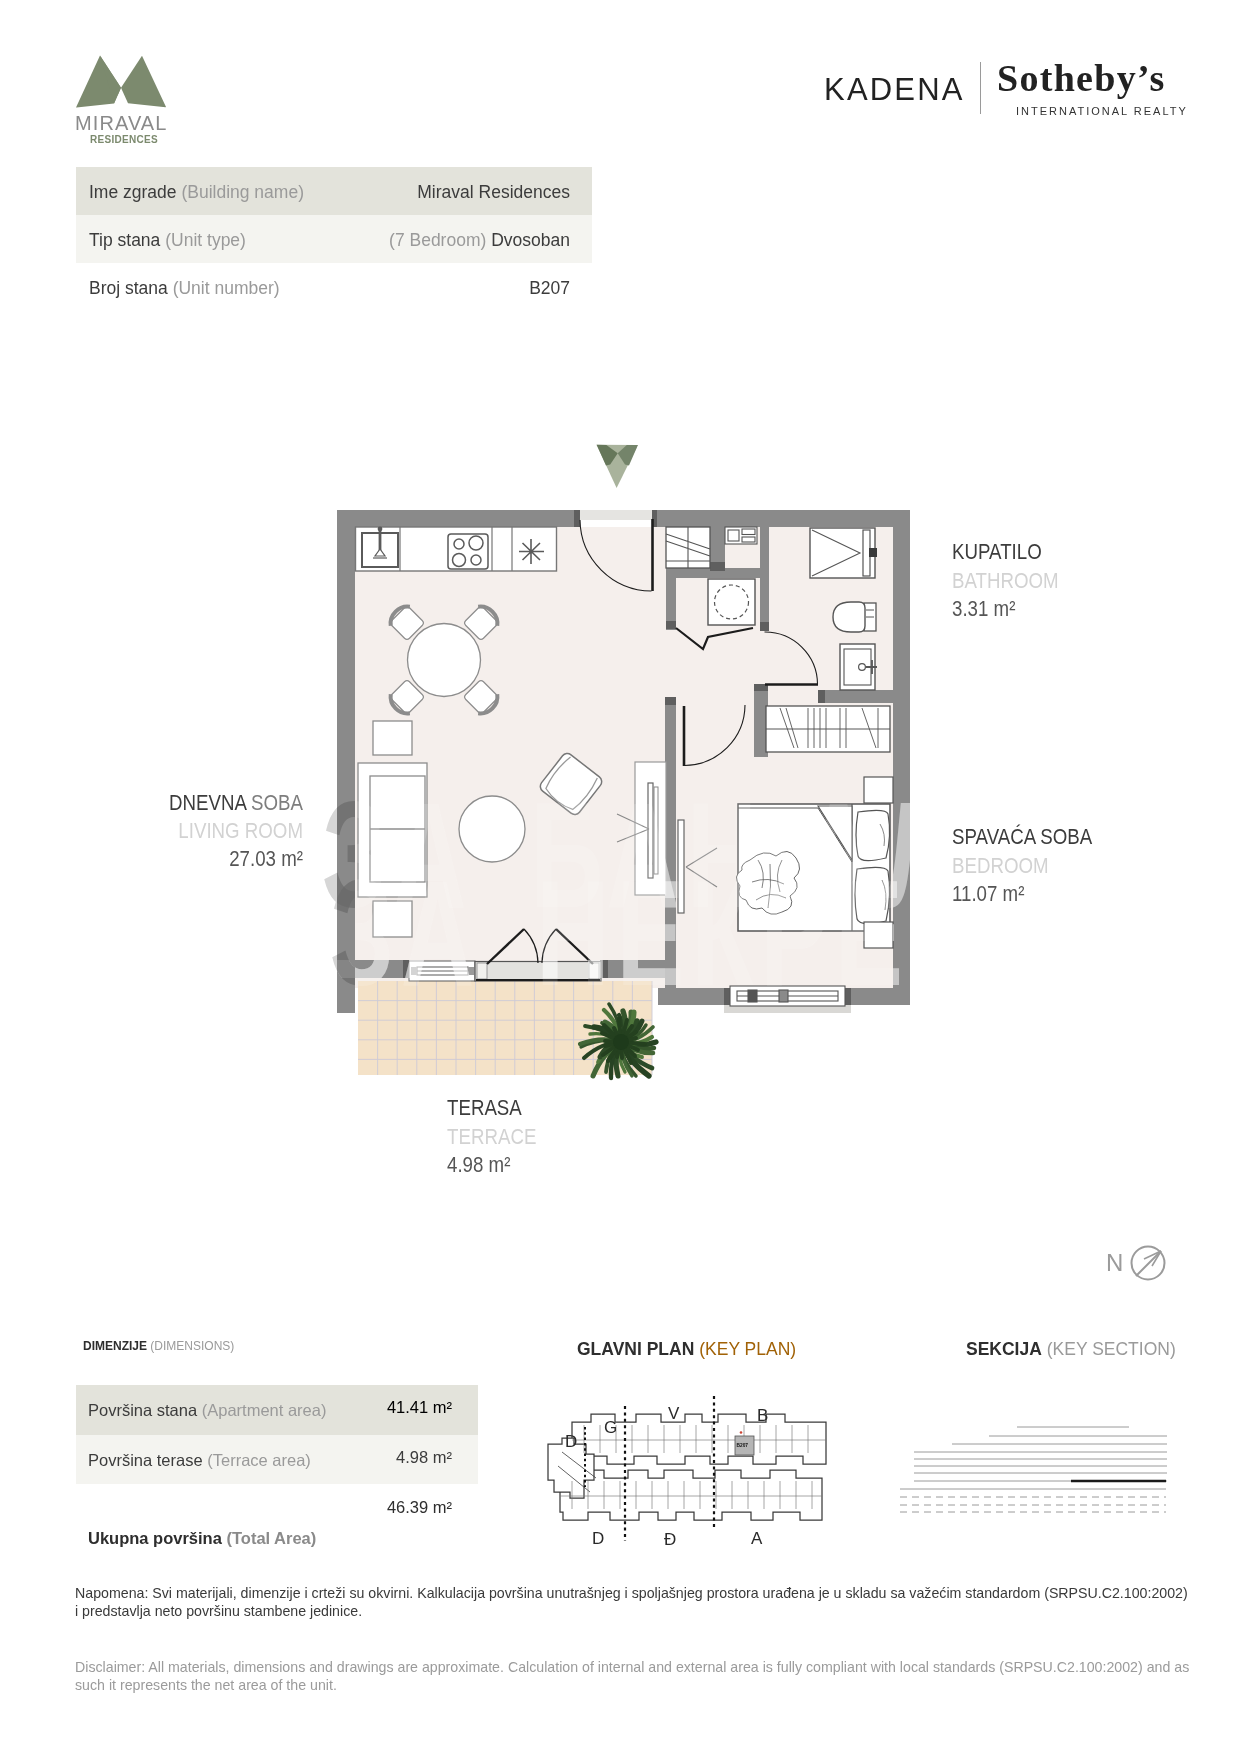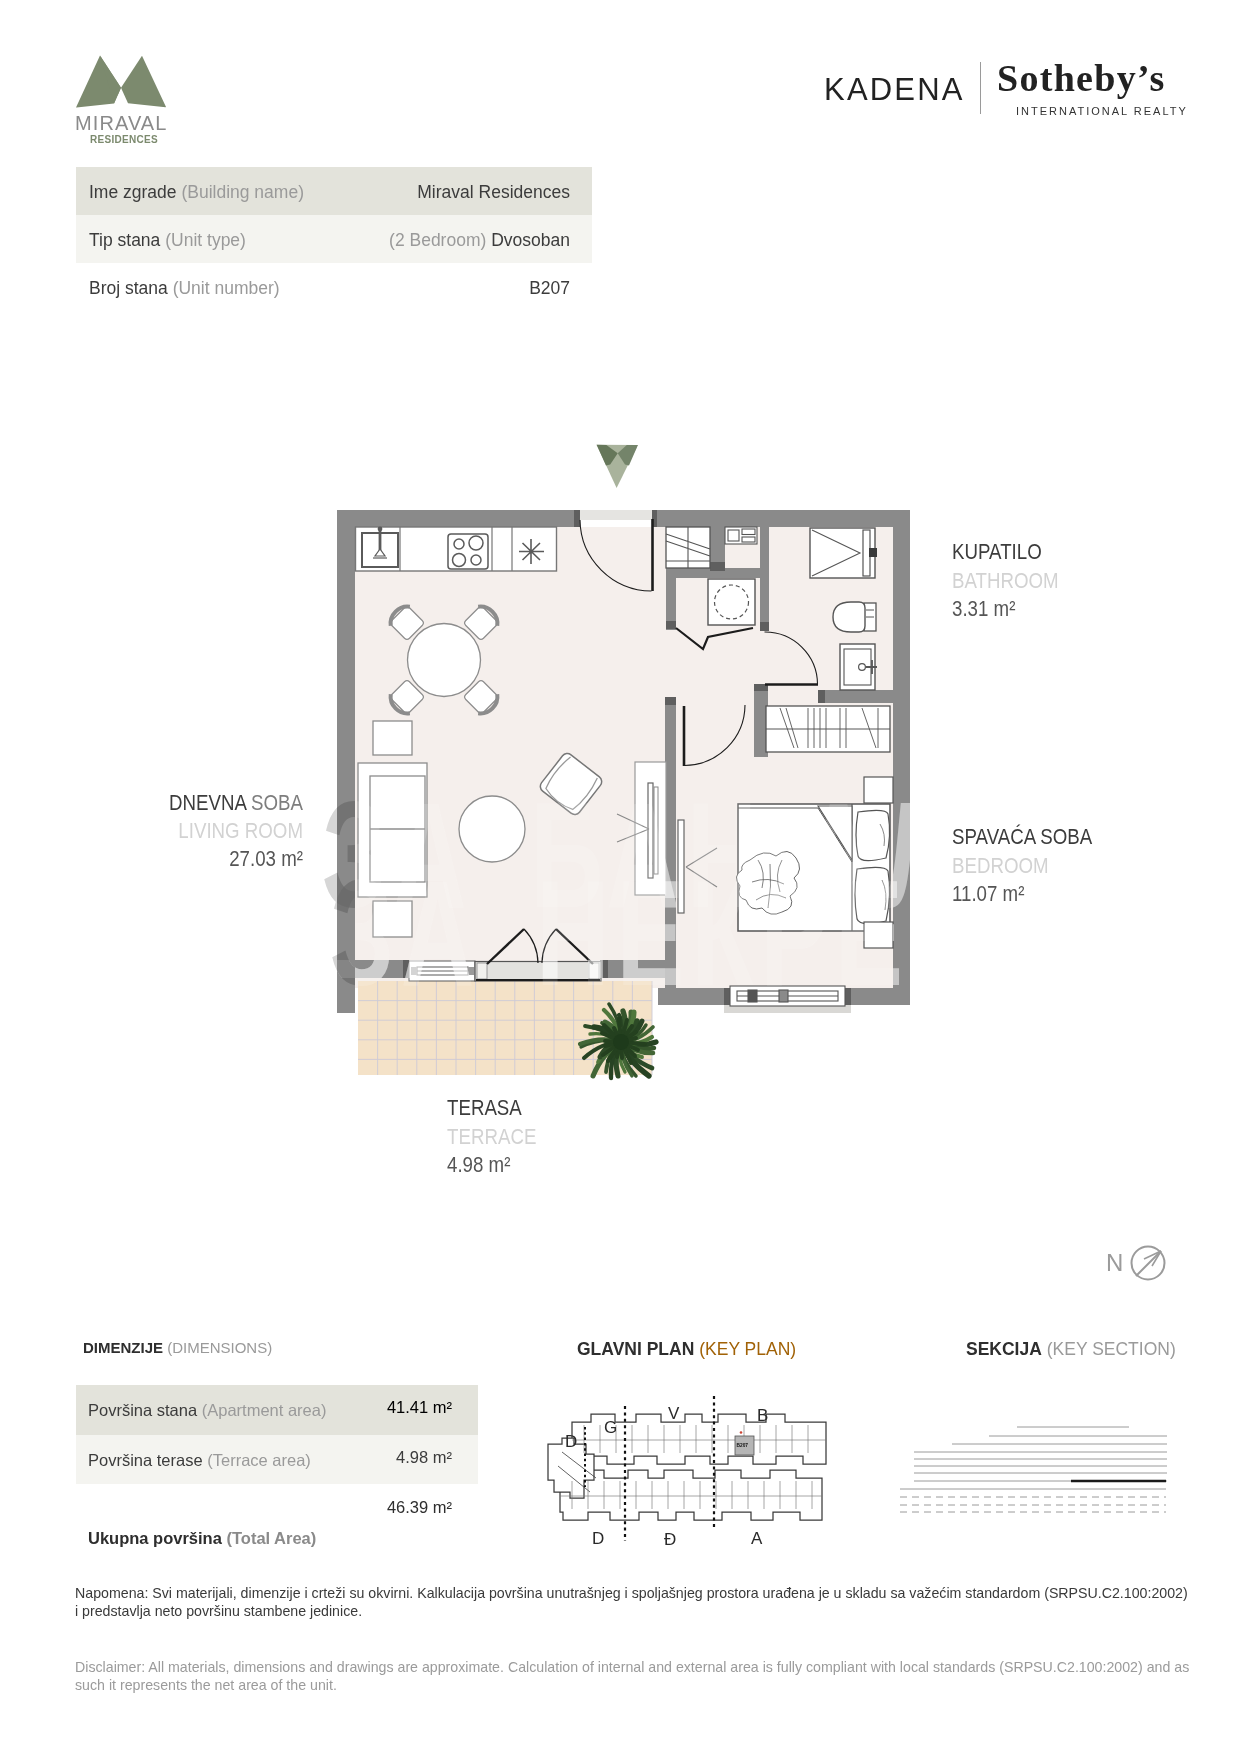--- a/index.html
+++ b/index.html
@@ -29,21 +29,21 @@
 <div class="abs" style="left:997px;top:56px;font-family:'Liberation Serif',serif;font-size:38px;font-weight:bold;color:#222;letter-spacing:1.3px;">Sotheby’s</div>
 
 <div class="abs" style="left:1000px;top:105px;font-size:11px;color:#333;letter-spacing:2.0px;margin-left:16px;">INTERNATIONAL REALTY</div>
 
 <div class="abs" style="left:76px;top:167px;width:516px;height:48px;background:#e3e3db;"></div>
 <div class="abs" style="left:89px;top:182px;font-size:17.5px;color:#3c3c3c;">Ime zgrade <span style="color:#9a9a9a;">(Building name)</span></div>
 <div class="abs" style="left:76px;top:182px;width:494px;text-align:right;font-size:17.5px;color:#3c3c3c;">Miraval Residences</div>
 
 <div class="abs" style="left:76px;top:215px;width:516px;height:48px;background:#f4f4f0;"></div>
 <div class="abs" style="left:89px;top:230px;font-size:17.5px;color:#3c3c3c;">Tip stana <span style="color:#9a9a9a;">(Unit type)</span></div>
-<div class="abs" style="left:76px;top:230px;width:494px;text-align:right;font-size:17.5px;color:#3c3c3c;"><span style="color:#9a9a9a;">(2 Bedroom)</span> Dvosoban</div>
+<div class="abs" style="left:76px;top:230px;width:494px;text-align:right;font-size:17.5px;color:#3c3c3c;"><span style="color:#9a9a9a;">(7 Bedroom)</span> Dvosoban</div>
 
 <div class="abs" style="left:89px;top:278px;font-size:17.5px;color:#3c3c3c;">Broj stana <span style="color:#9a9a9a;">(Unit number)</span></div>
 <div class="abs" style="left:76px;top:278px;width:494px;text-align:right;font-size:17.5px;color:#3c3c3c;">B207</div>
 
 <svg class="abs" style="left:0;top:0;" width="1241" height="1754" viewBox="0 0 1241 1754">
 <g id="plan">
 
 <rect x="355" y="527" width="538" height="461" fill="#f5efec"></rect>
 
 <g>
@@ -424,21 +424,21 @@
   <div style="color:#d2d2d2;">BEDROOM</div>
   <div style="color:#555555;">11.07 m²</div>
 </div>
 
 <div class="abs" style="left:447px;top:1094px;font-size:22px;line-height:28.5px;transform:scaleX(0.85);transform-origin:0 0;">
   <div style="color:#3c3c3c;">TERASA</div>
   <div style="color:#d2d2d2;">TERRACE</div>
   <div style="color:#555555;">4.98 m²</div>
 </div>
 
-<div class="abs" style="left:83px;top:1339px;font-size:15px;color:#2e2e2e;"><b>DIMENZIJE</b> <span style="color:#9a9a9a;">(DIMENSIONS)</span></div>
+<div class="abs" style="left:83px;top:1339px;font-size:12px;color:#2e2e2e;"><b>DIMENZIJE</b> <span style="color:#9a9a9a;">(DIMENSIONS)</span></div>
 
 <div class="abs" style="left:76px;top:1385px;width:402px;height:50px;background:#e3e3db;"></div>
 <div class="abs" style="left:88px;top:1401px;font-size:16.5px;color:#3c3c3c;">Površina stana <span style="color:#9a9a9a;">(Apartment area)</span></div>
 <div class="abs" style="left:76px;top:1398px;width:376px;text-align:right;font-size:16.5px;color:#000000;">41.41 m²</div>
 
 <div class="abs" style="left:76px;top:1435px;width:402px;height:49px;background:#f4f4f0;"></div>
 <div class="abs" style="left:88px;top:1451px;font-size:16.5px;color:#3c3c3c;">Površina terase <span style="color:#9a9a9a;">(Terrace area)</span></div>
 <div class="abs" style="left:76px;top:1448px;width:376px;text-align:right;font-size:16.5px;color:#3c3c3c;">4.98 m²</div>
 
 <div class="abs" style="left:88px;top:1501px;font-size:16.5px;color:#2e2e2e;font-weight:bold;margin-top:28px;">Ukupna površina <span style="color:#8a8a8a;">(Total Area)</span></div>

